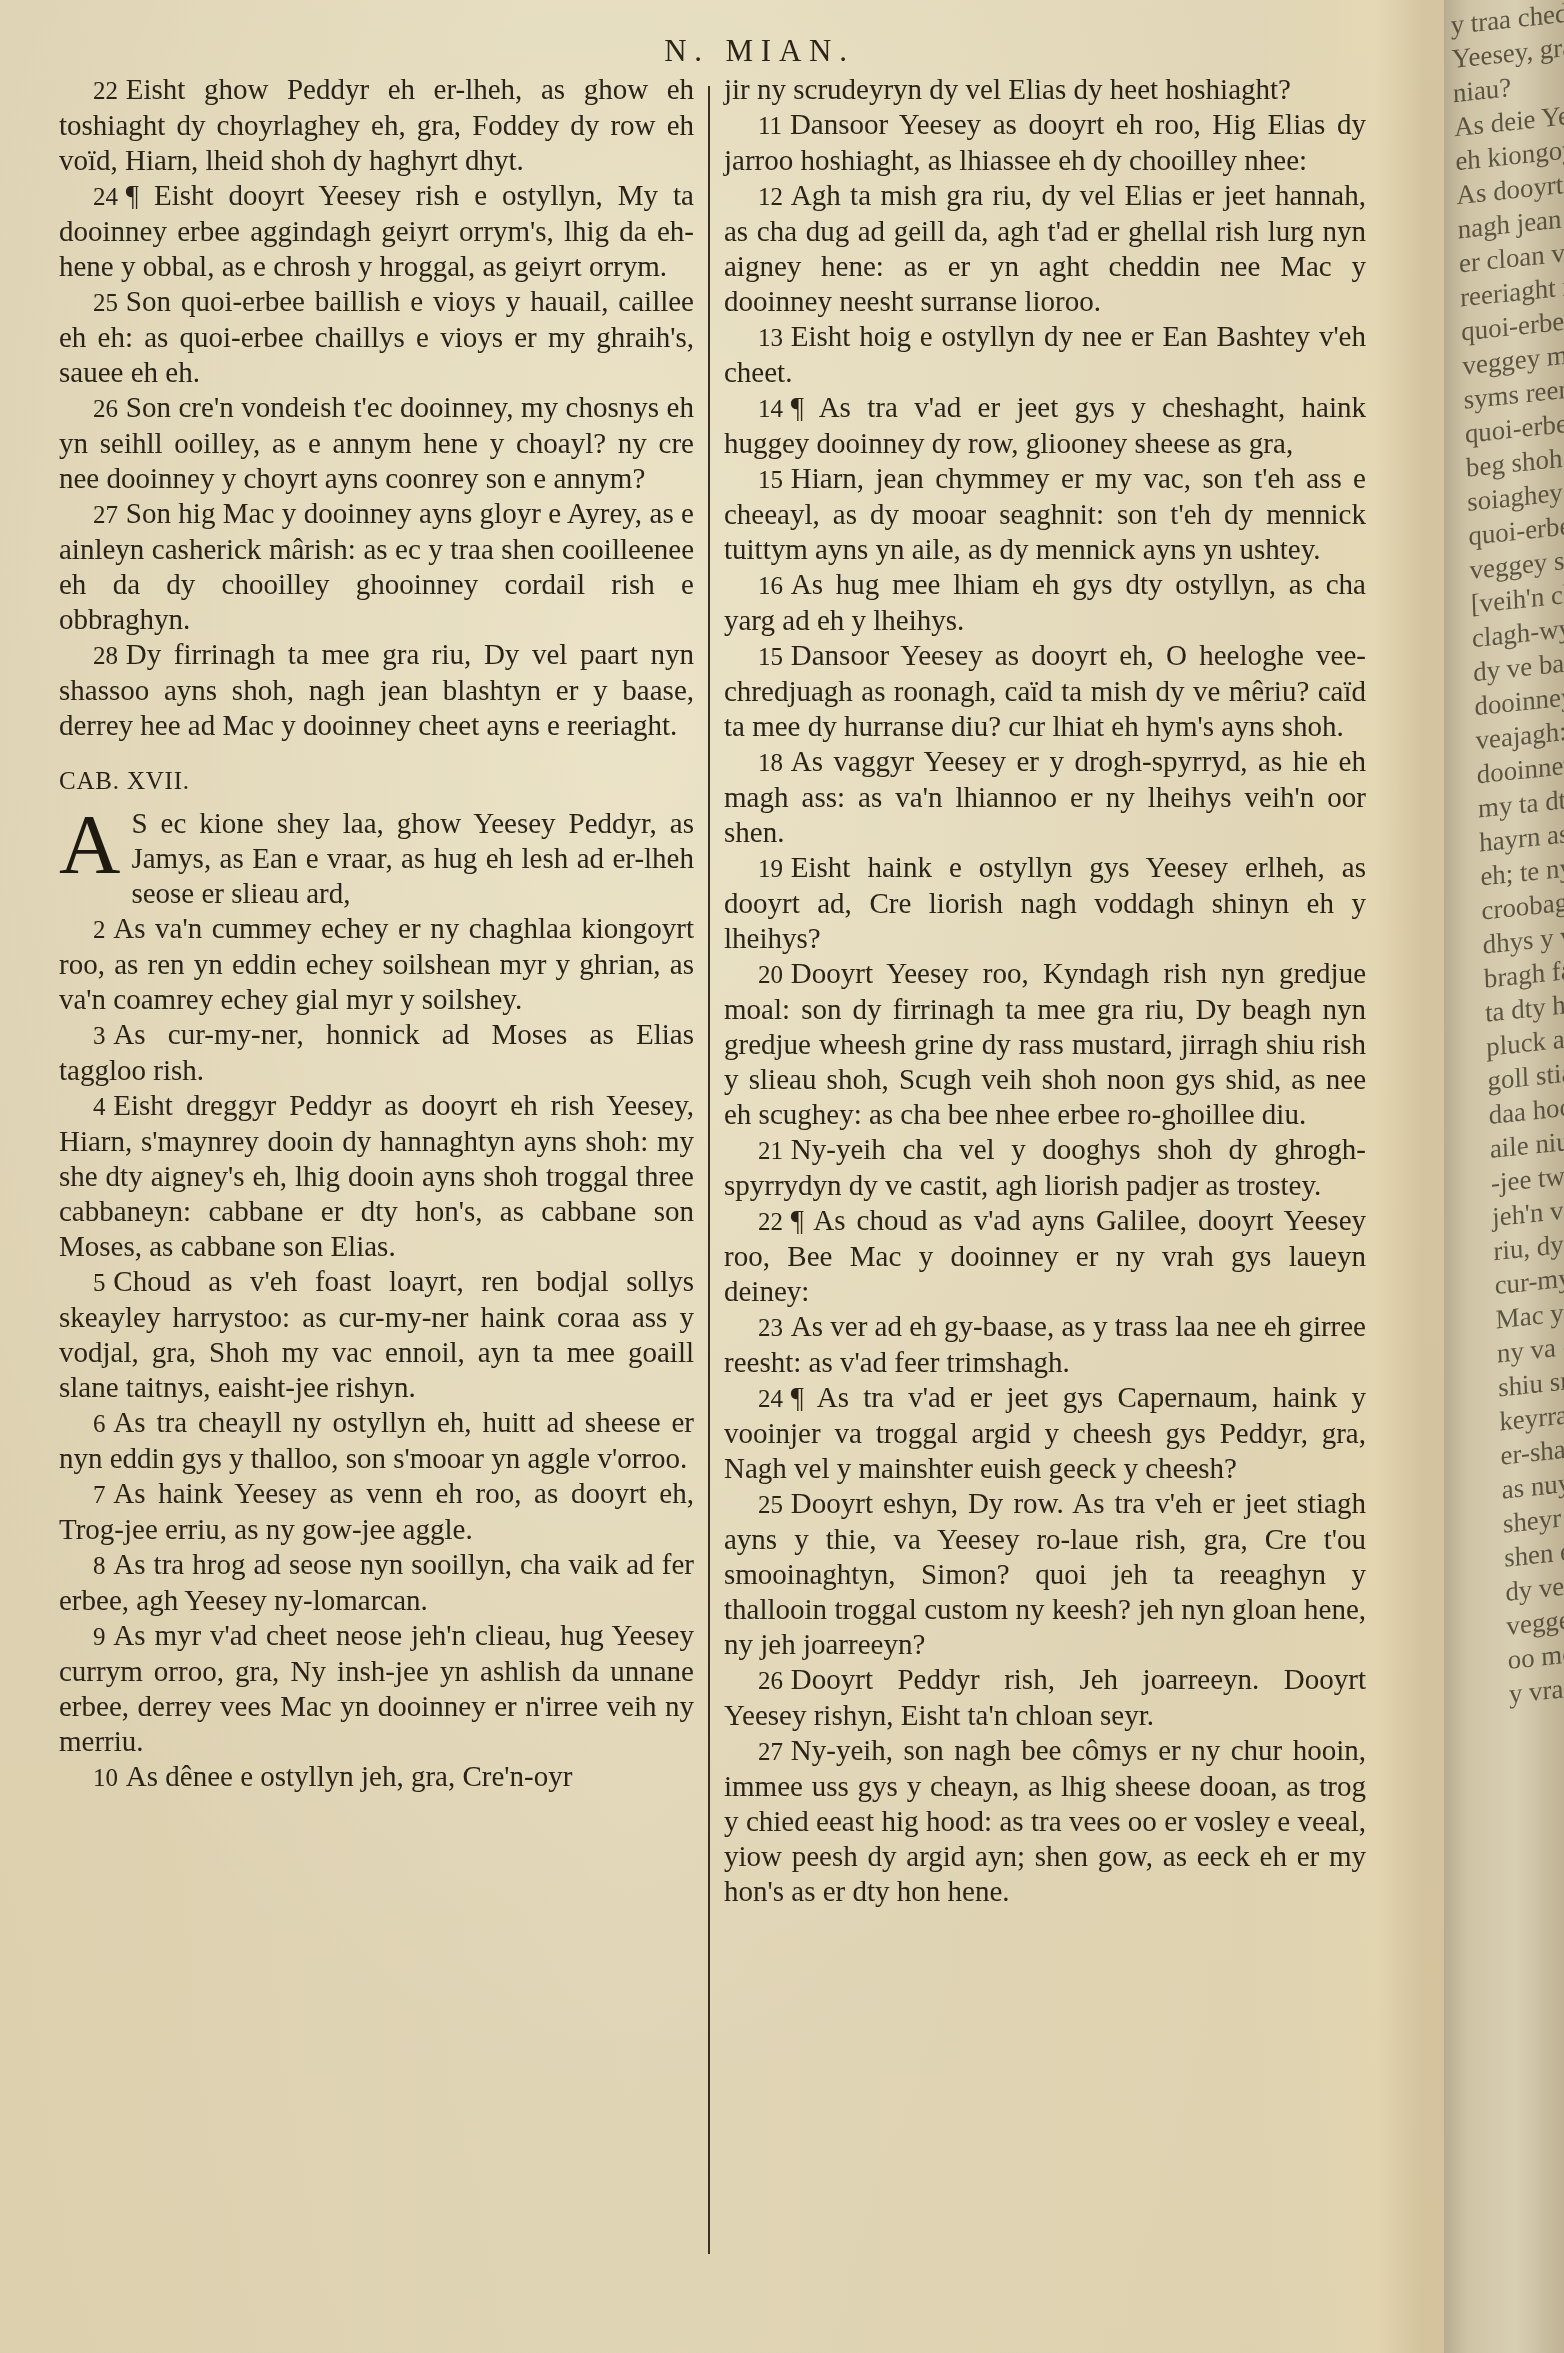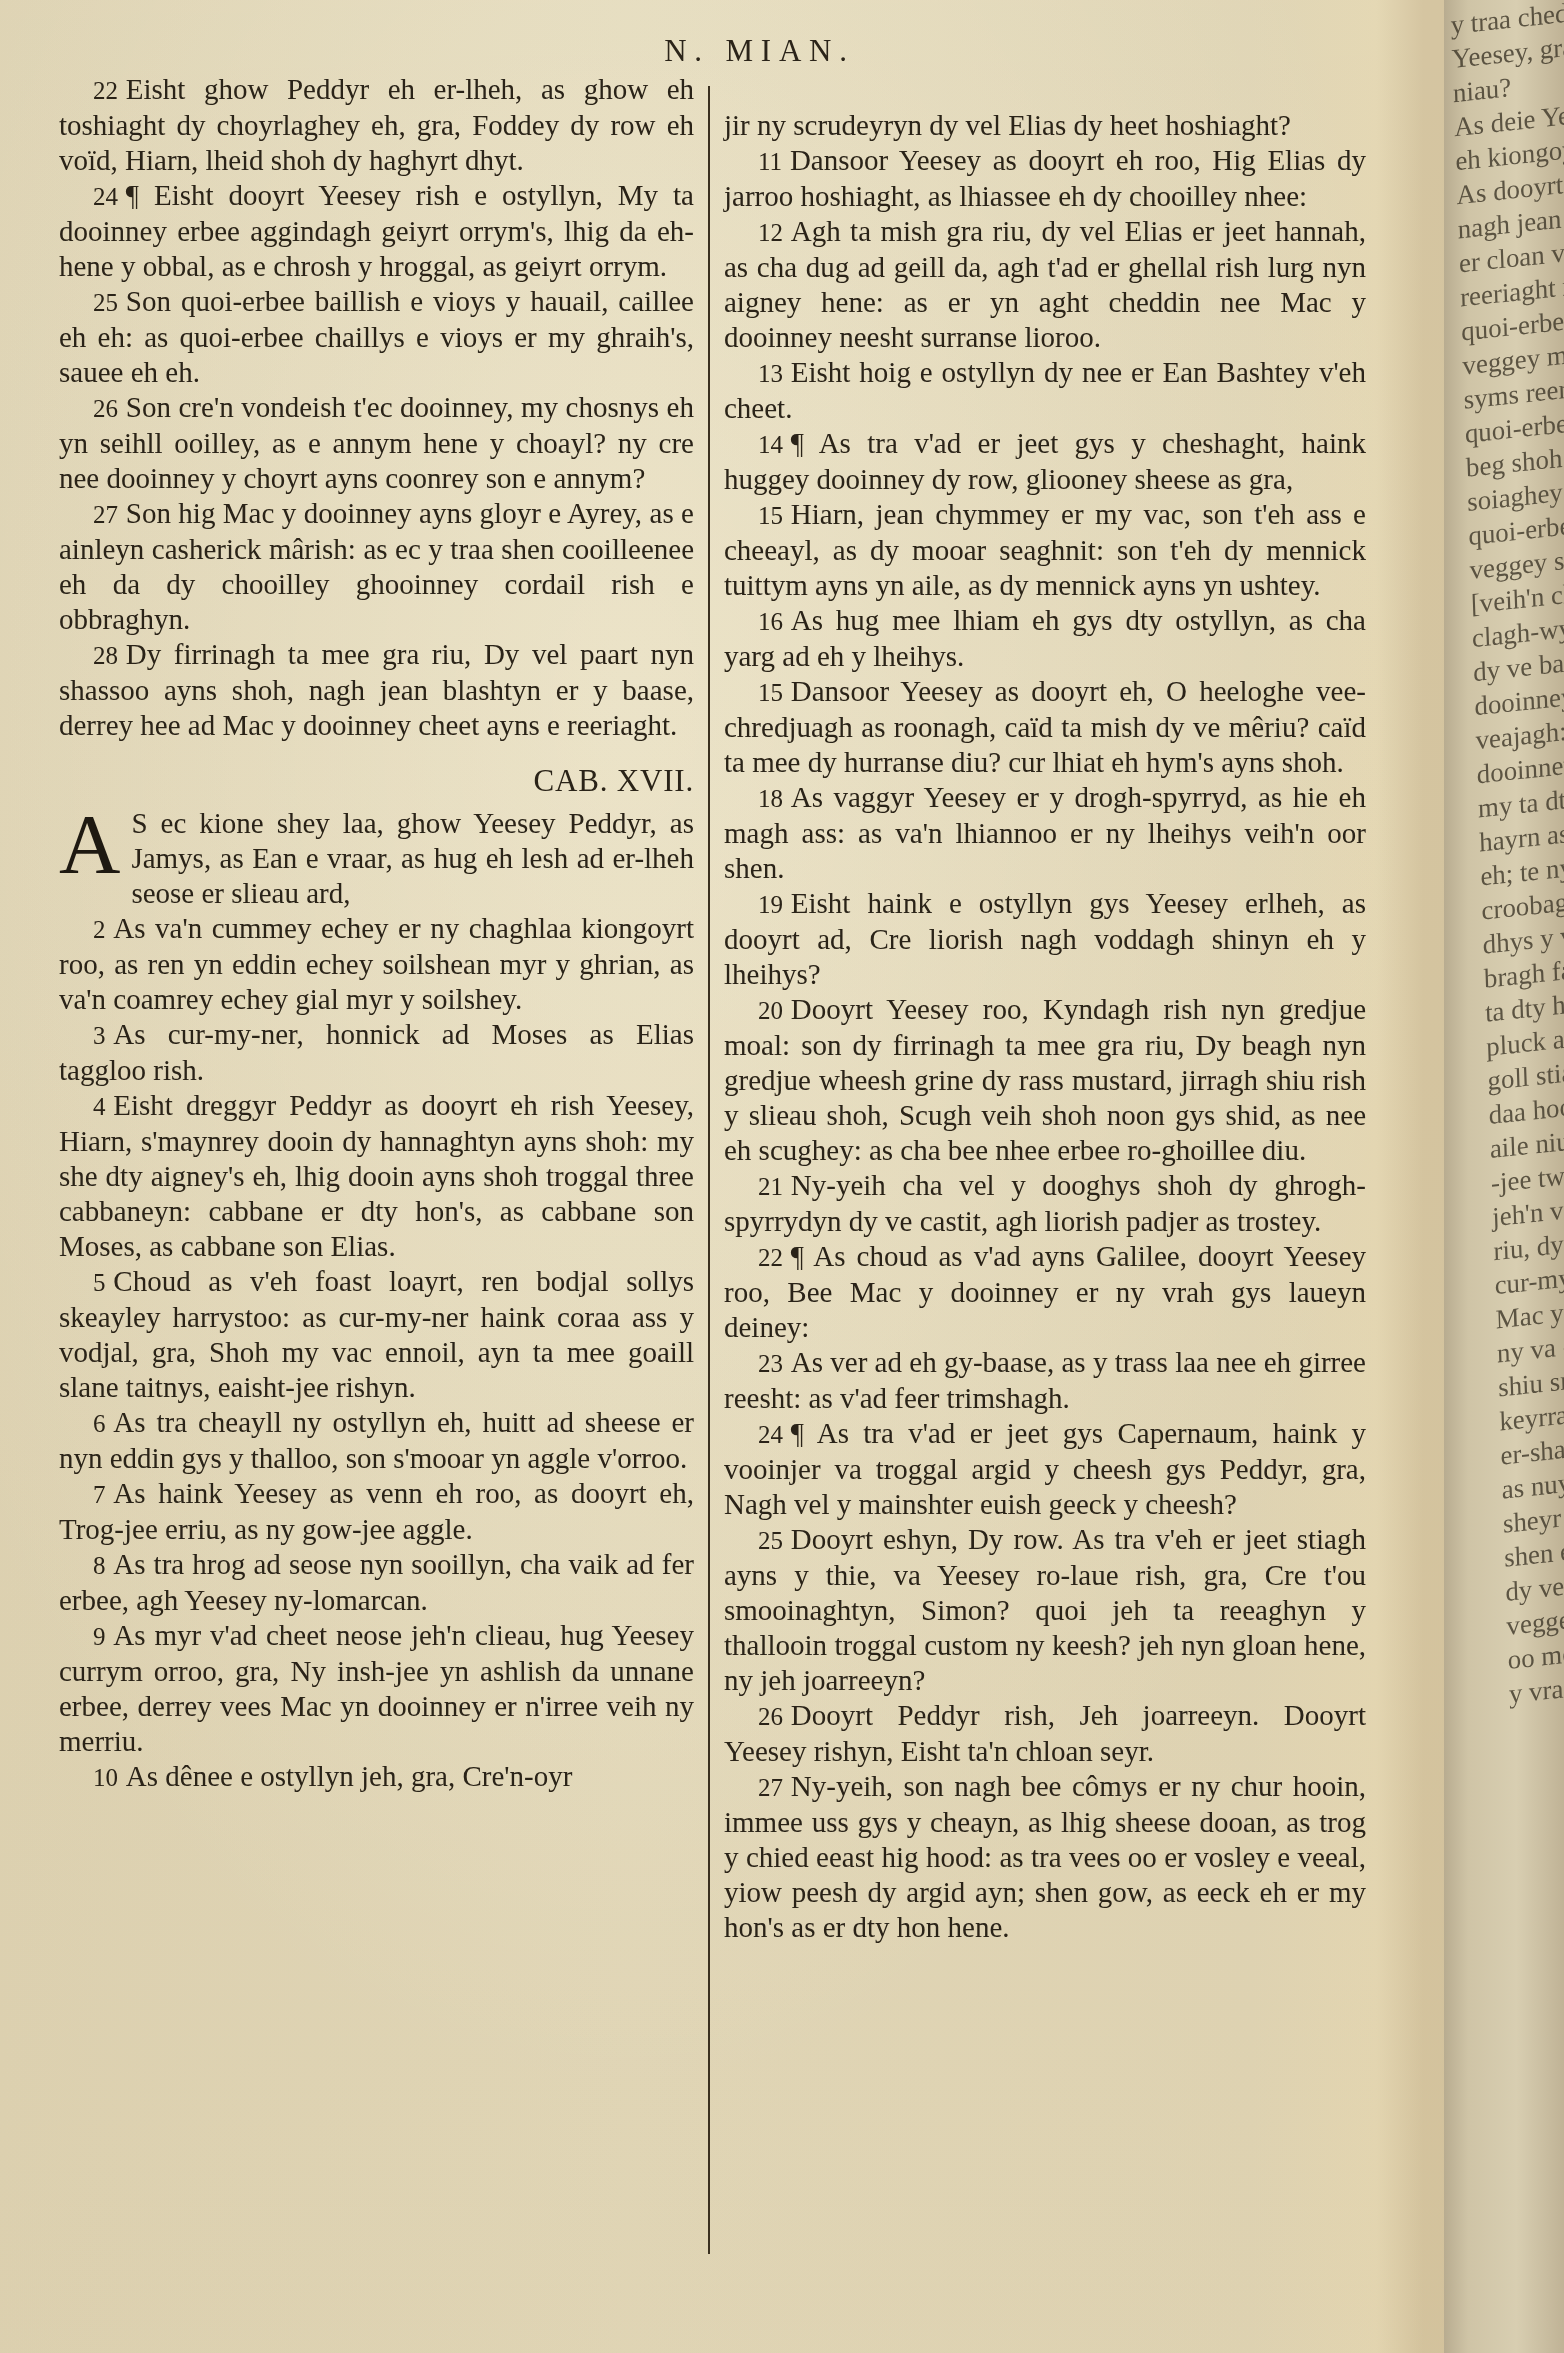--- a/index.html
+++ b/index.html
@@ -18,30 +18,30 @@
   .running-head {
     position:absolute; top:33px; left:603px; width:313px;
     text-align:center; font-size:31px; letter-spacing:7.8px; color:#2b2419;
   }
   .column {
     position:absolute; top:72px;
     font-size:29px; line-height:35px;
     text-align:justify;
   }
   .col-left { left:59px; width:635px; }
-  .col-right { left:724px; width:642px;margin-top:36px; }
+  .col-right { left:724px; width:642px; }
   .divider {
     position:absolute; left:708px; top:86px; width:1.6px; height:2168px;
     background:#3a3020;
   }
   .verse { margin:0; text-indent:34px; }
   .verse.cont { text-indent:0; }
   .vnum { font-size:25px; margin-right:7.8px; }
   .chapter-head {
-    text-align:right; font-size:31px; margin:20.3px 0 7.8px 0; letter-spacing:0.8px;
+    text-align:left; font-size:25px; margin:20.3px 0 7.8px 0; letter-spacing:0.8px;
   }
   .dropcap-para { margin:0; text-indent:0; }
   .dropcap {
     float:left; font-size:85px; line-height:66px; margin:4.7px 11px 0 0; color:#1e1911;
   }
   .adjacent-page {
     position:absolute; left:1444px; top:0; width:121px; height:2354px;
     background: linear-gradient(90deg, #b8ac90 0%, #cfc4a6 20%, #d8ceb1 60%, #bfb295 100%);
     overflow:hidden;
   }

